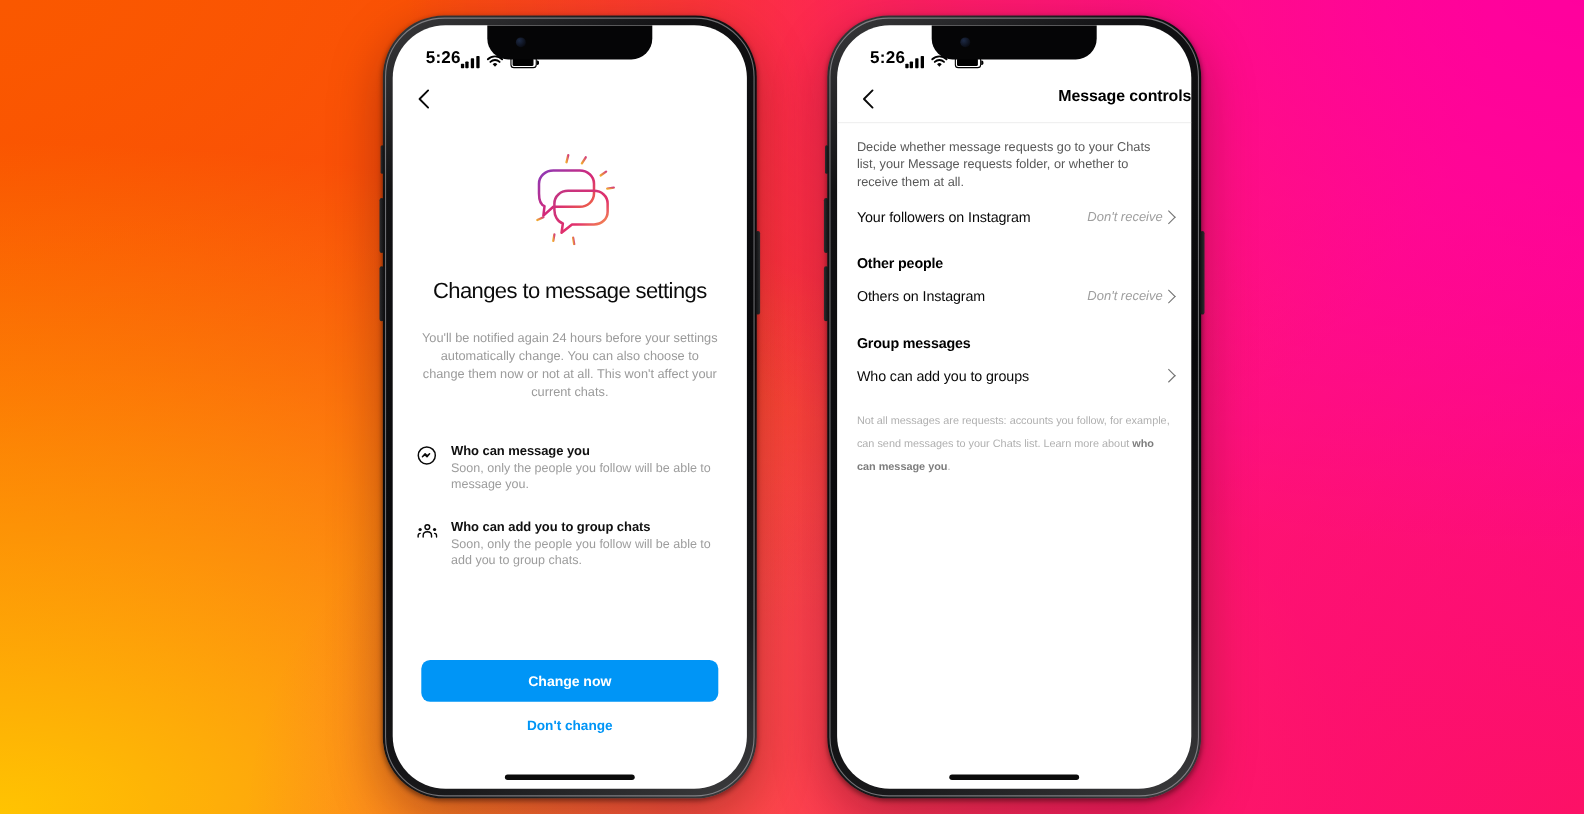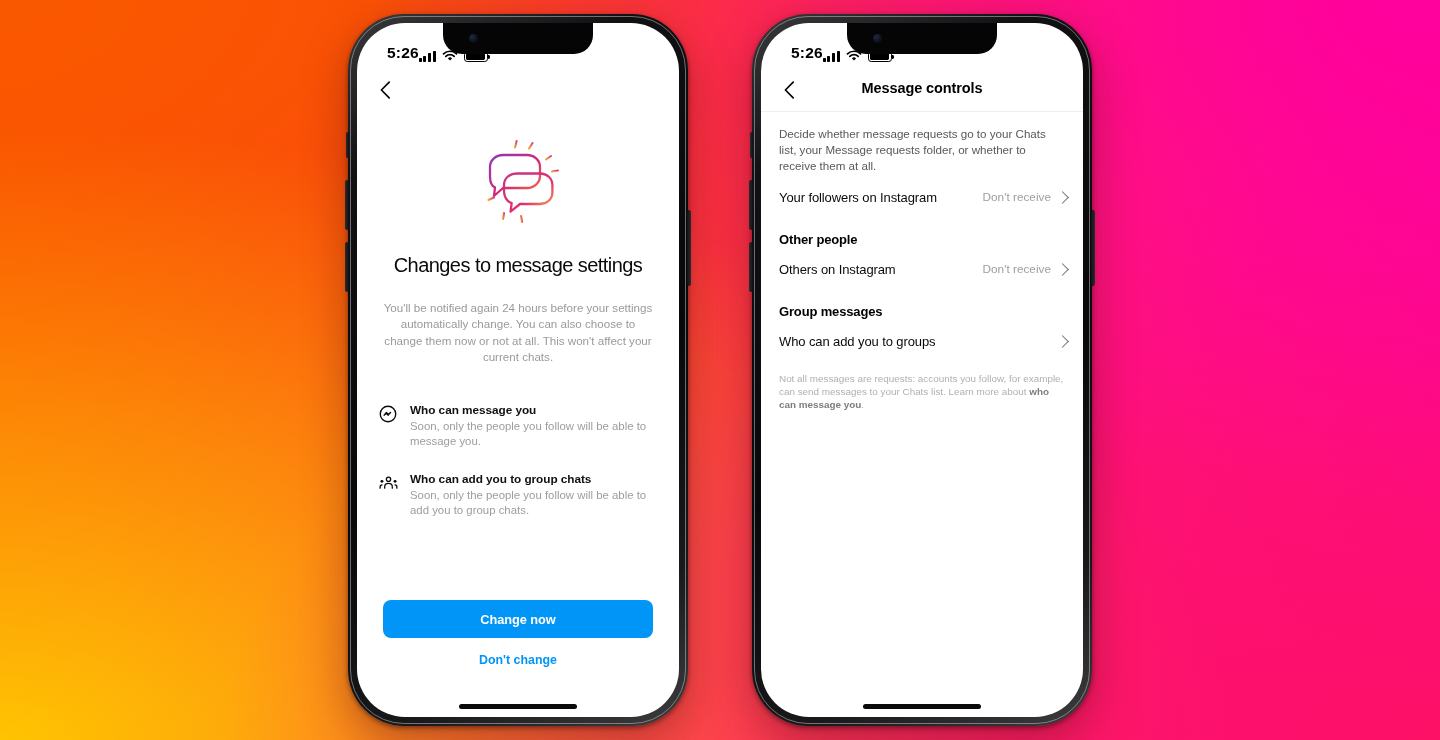--- a/index.html
+++ b/index.html
@@ -65,21 +65,21 @@
   .bars i:nth-child(1){ height:4px; } .bars i:nth-child(2){ height:6.3px; }
   .bars i:nth-child(3){ height:8.6px; } .bars i:nth-child(4){ height:11px; }
   .batt { width:24px; height:11.5px; border:1.5px solid #000; border-radius:3.2px; position:relative; padding:1.3px; }
   .batt::after{ content:""; position:absolute; right:-3.4px; top:3.4px; width:2px; height:4px;
                 background:#000; border-radius:0 1.4px 1.4px 0; }
   .batt i{ display:block; height:100%; width:100%; background:#000; border-radius:1.4px; }
 
   
   .nav { position:absolute; top:46px; left:0; right:0; height:42px; z-index:15; }
   .chev-back { position:absolute; left:18px; top:10px; width:22px; height:22px; cursor:pointer; }
-  .nav-title { position:absolute; left:0; right:0; top:11px; text-align:center;
+  .nav-title { position:absolute; left:0; right:0; top:11px; text-align:right;
                font-size:14.5px; font-weight:700; color:#000; letter-spacing:-.1px; }
 
   
   .l-body { position:absolute; top:88px; left:0; right:0; bottom:0; }
   .illus { width:100%; display:flex; justify-content:center; margin-top:28px; }
   .l-title {
     margin:28px 30px 0; text-align:center; font-size:20px; line-height:29px;
     font-weight:400; color:#0b0b0b; letter-spacing:-.55px;
   }
   .l-sub {
@@ -106,25 +106,25 @@
   
   .r-body { position:absolute; top:88px; left:0; right:0; bottom:0; }
   .r-divider { height:1px; background:#efefef; margin:0 0 0 0; }
   .r-intro { padding:14px 18px 4px; font-size:11.6px; line-height:16.2px; color:#585858; }
   .sec-head { padding:16px 18px 4px; font-size:13px; font-weight:700; color:#000; letter-spacing:-.15px; }
   .row {
     display:flex; align-items:center; justify-content:space-between;
     padding:11px 16px 11px 18px; cursor:pointer;
   }
   .row-label { font-size:13px; color:#0a0a0a; letter-spacing:-.1px;text-align:center; }
-  .row-right { display:flex; align-items:center; gap:7px; }
+  .row-right { display:flex; align-items:center; gap:1px;font-style:italic; }
   .row-value { font-size:11.8px; color:#9e9e9e; }
   .chev-r { width:9px; height:9px; border-top:1.5px solid #737373; border-right:1.5px solid #737373;
             transform:rotate(45deg); }
-  .r-foot { padding:12px 18px 0; font-size:9.9px; line-height:13px; color:#b0b0b0; }
+  .r-foot { padding:12px 18px 0; font-size:9.9px; line-height:21px; color:#b0b0b0; }
   .r-foot b { color:#7d7d7d; font-weight:700; }
 
   
   .home-ind {
     position:absolute; bottom:8px; left:50%; transform:translateX(-50%);
     width:118px; height:4.6px; border-radius:3px; background:#0a0a0a;
   }
 </style>
 </head>
 <body>

